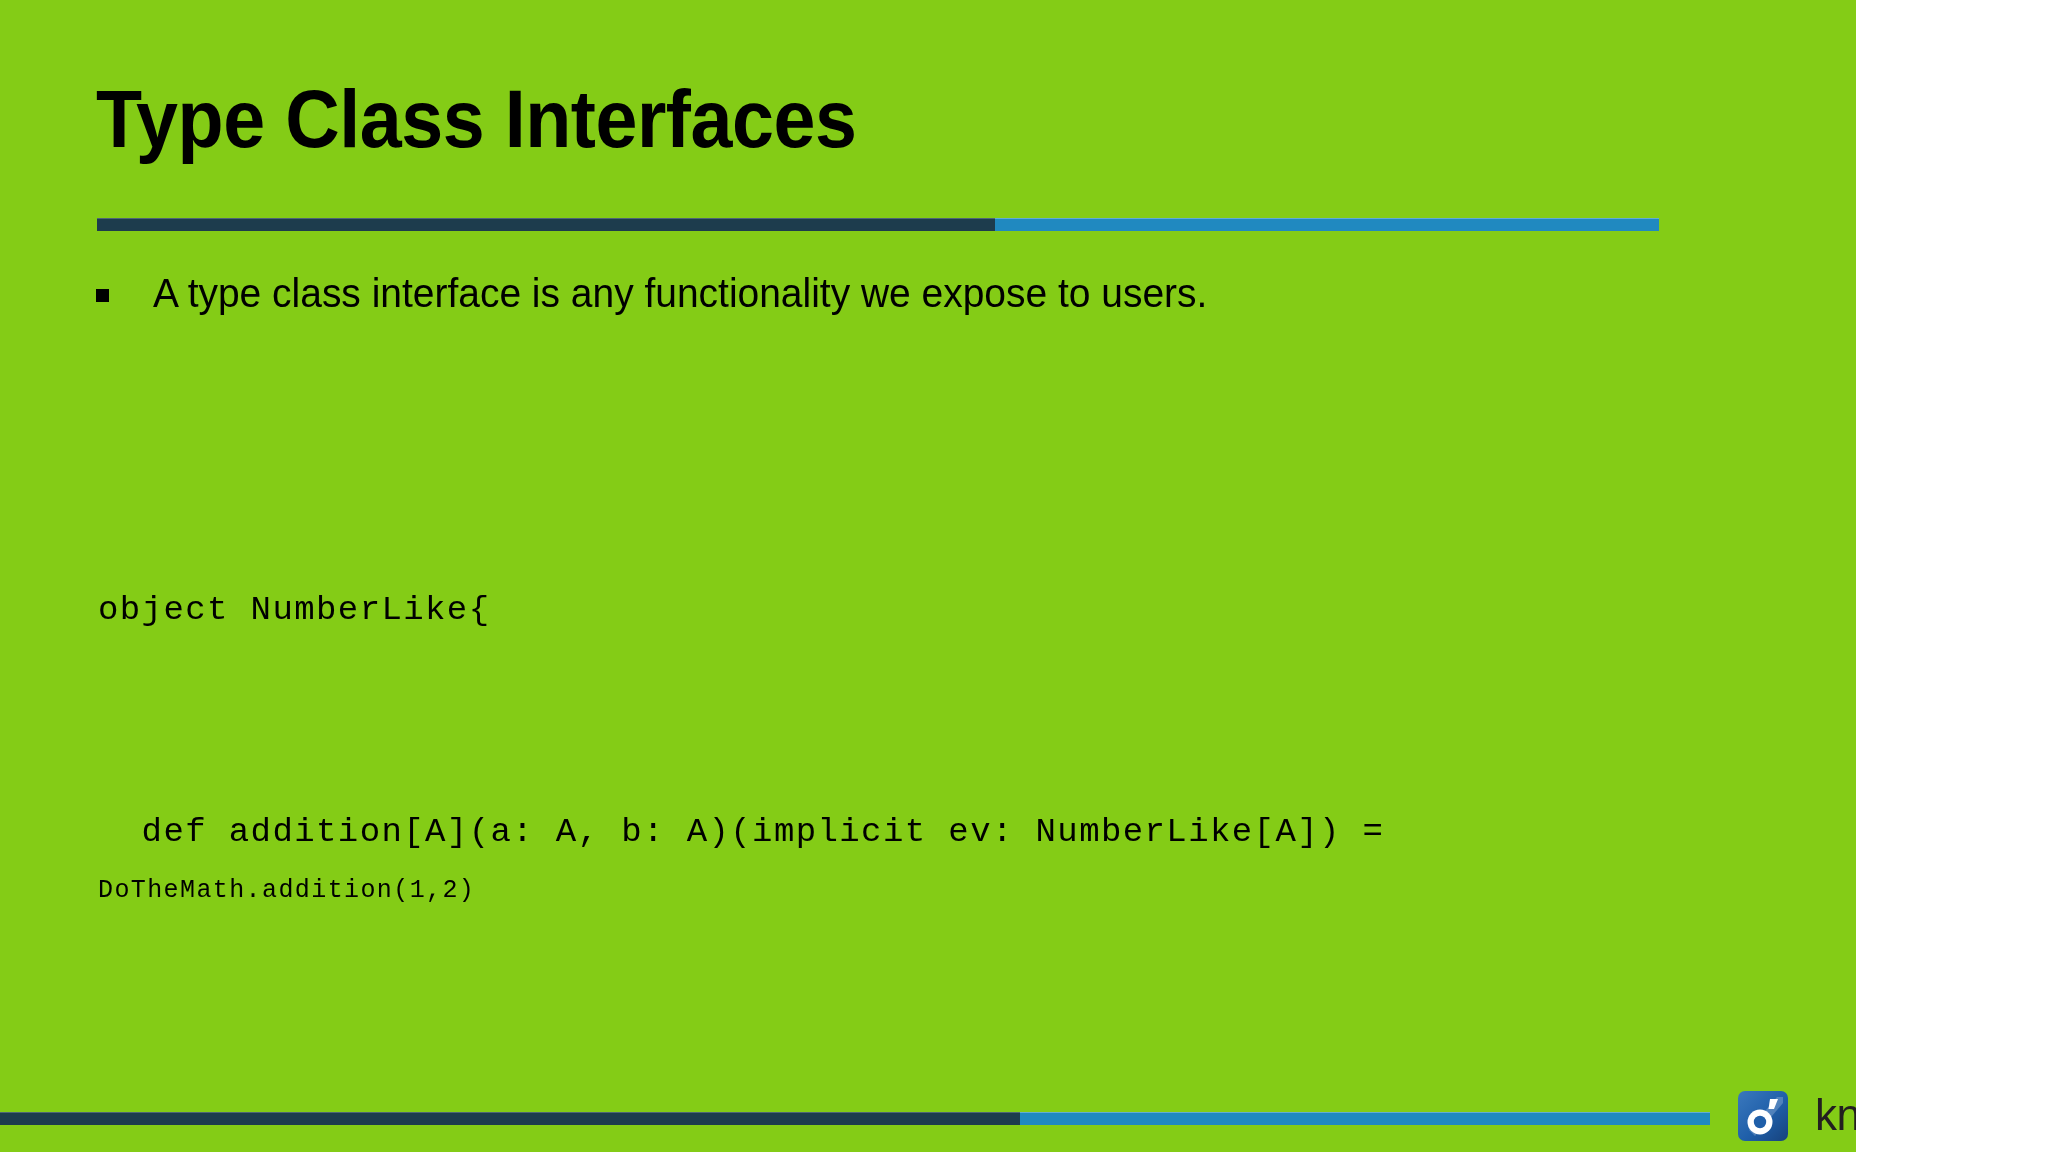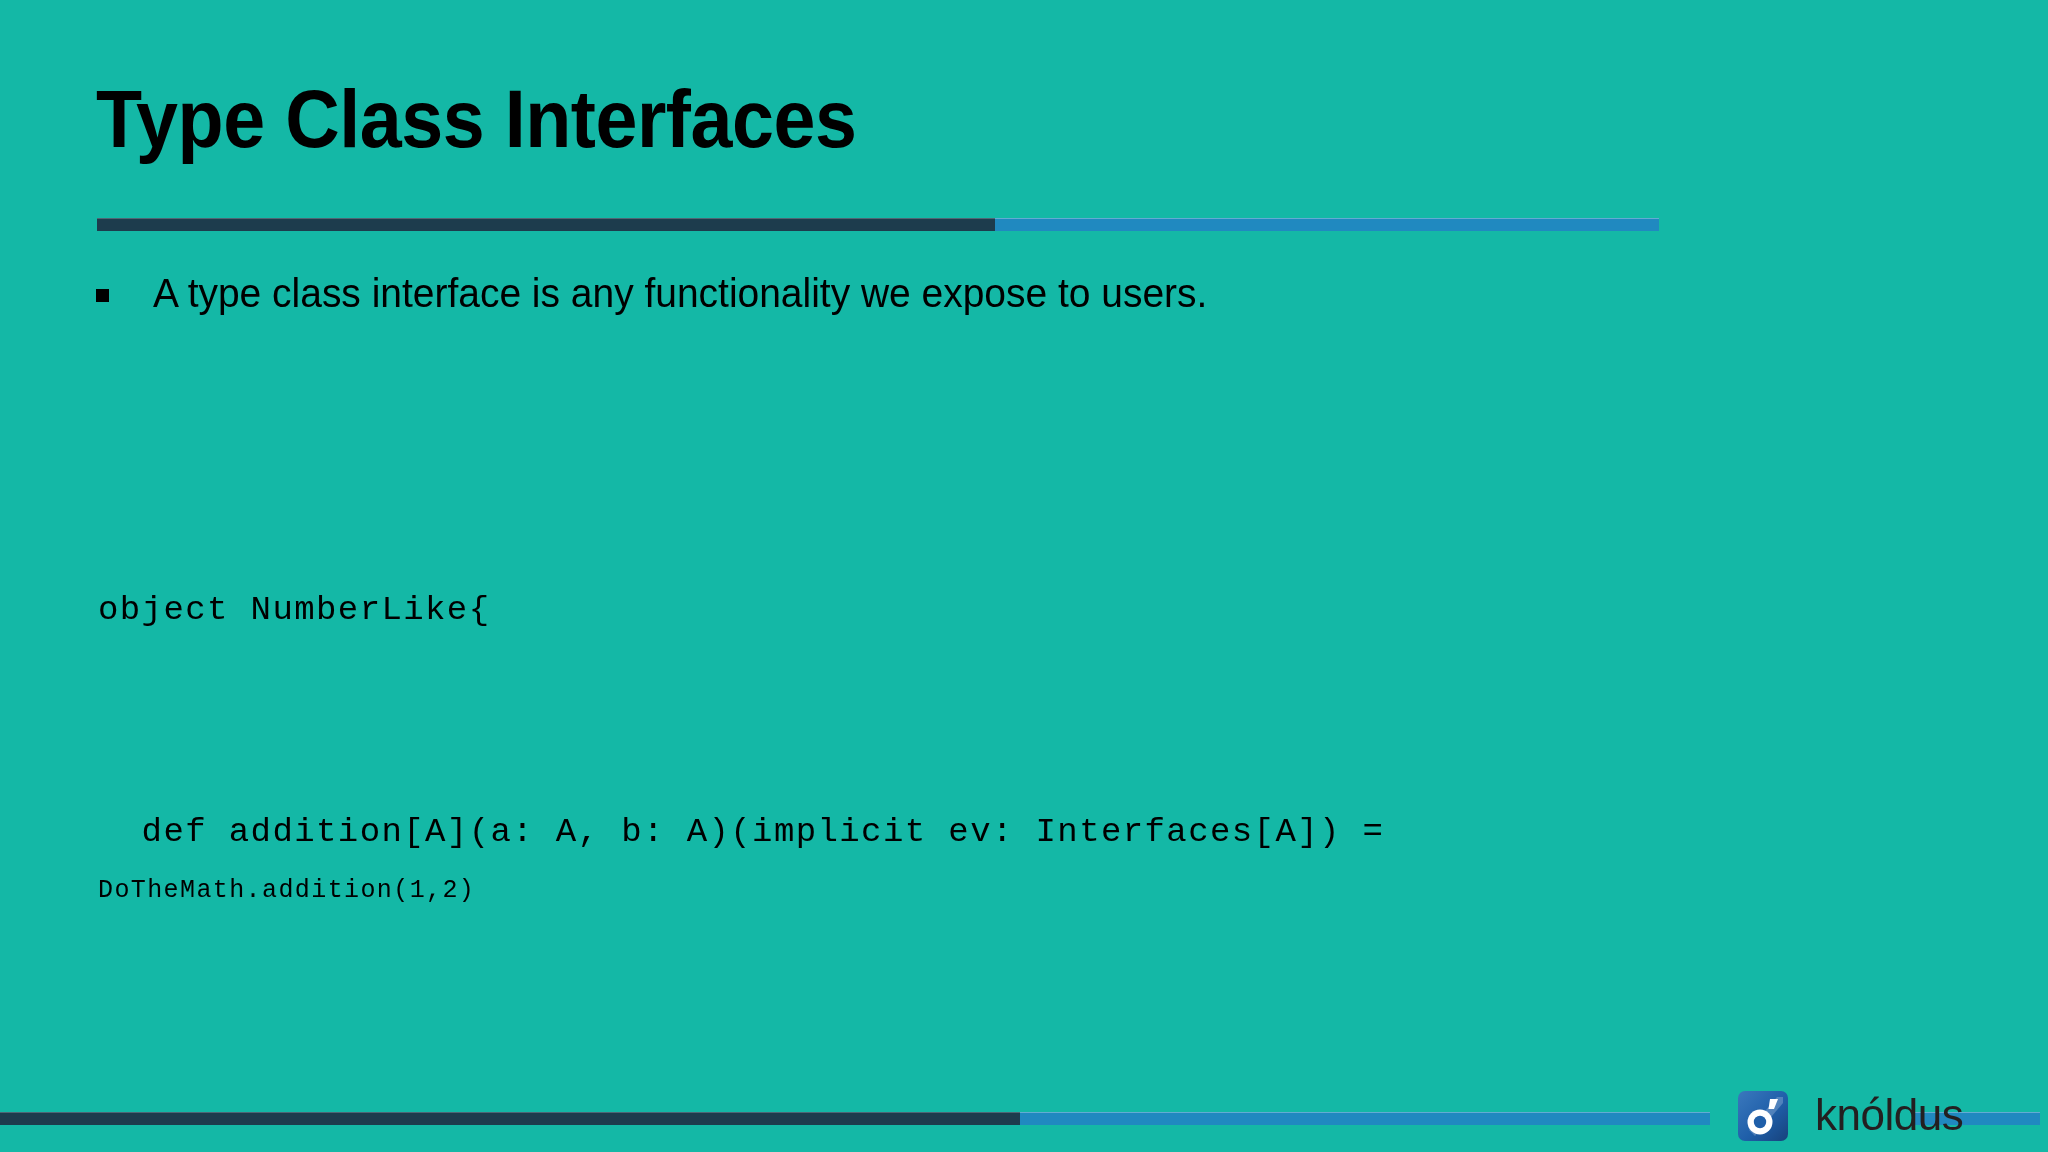--- a/index.html
+++ b/index.html
@@ -6,23 +6,23 @@
   html, body {
     margin: 0;
     padding: 0;
     background: #ffffff;
   }
   body {
     font-family: "Liberation Sans", sans-serif;
   }
   .slide {
     position: relative;
-    width: 2048px;
+    width: 1856px;
     height: 1152px;
-    background: #14b8a6;
+    background: #84cc16;
     overflow: hidden;
   }
 
   
   .slide-title {
     position: absolute;
     left: 96px;
     top: 78px;
     font-family: "Liberation Sans Narrow", "Liberation Sans", sans-serif;
     font-size: 82px;
@@ -178,21 +178,21 @@
     <div class="seg-light"></div>
   </div>
 
   <div class="bullet-row">
     <span class="bullet-marker"></span>
     <span class="bullet-text">A type class interface is any functionality we expose to users.</span>
   </div>
 
   <div class="code-block">
     <div class="code-line">object NumberLike{</div>
-    <div class="code-line">  def addition[A](a: A, b: A)(implicit ev: Interfaces[A]) =</div>
+    <div class="code-line">  def addition[A](a: A, b: A)(implicit ev: NumberLike[A]) =</div>
     
     
   </div>
 
   <div class="code-trailer">DoTheMath.addition(1,2)</div>
 
   <div class="footer-rule-left">
     <div class="seg-dark"></div>
     <div class="seg-light"></div>
   </div>

